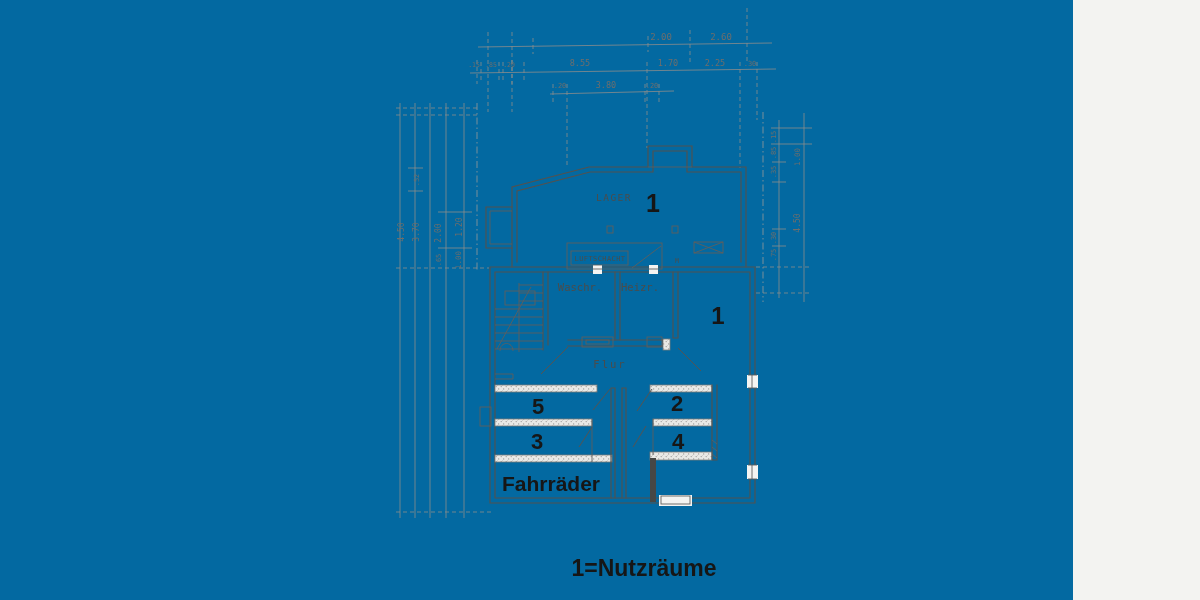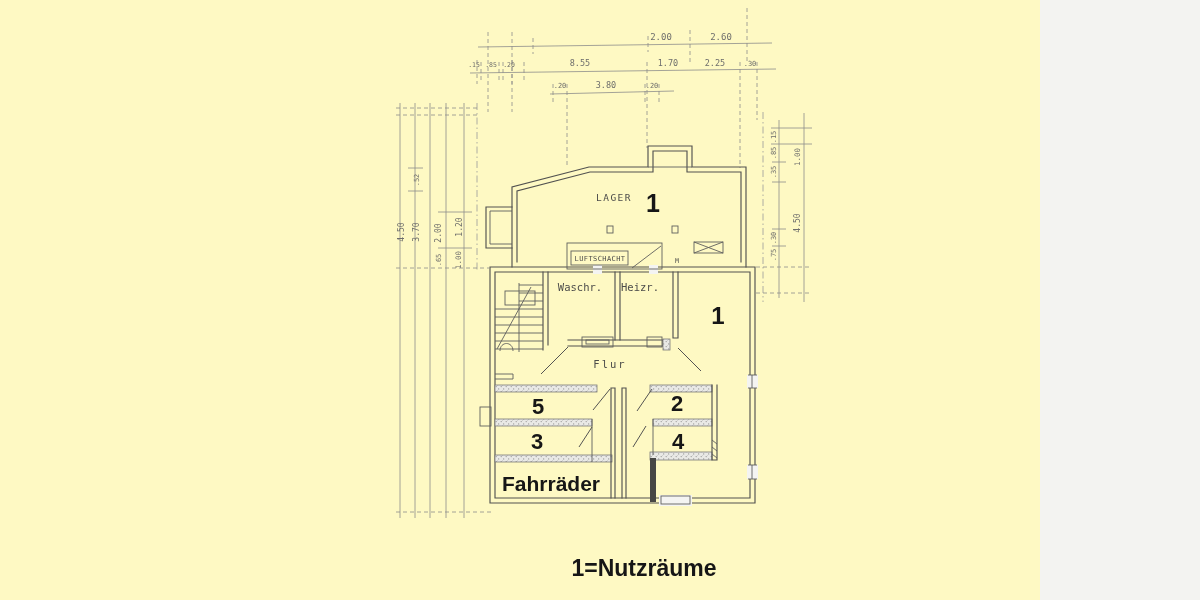--- a/index.html
+++ b/index.html
@@ -1,17 +1,17 @@
 <!DOCTYPE html>
 <html><head>
 <meta charset="utf-8">
 <style>
   html,body{margin:0;padding:0;background:#f3f3f1;}
-  .stage{position:relative;width:1040px;height:600px;background:#fef9c3;overflow:hidden;
-         font-family:"DejaVu Sans Mono",monospace;}
+  .stage{position:relative;width:1040px;height:600px;background:#0369a1;overflow:hidden;
+         font-family:"DejaVu Sans Mono",monospace;padding-left:33px;}
   svg{position:absolute;left:0;top:0;}
   text{user-select:none;}
   .dimtxt{font-family:"DejaVu Sans Mono",monospace;fill:#6e6e6c;}
   .roomtxt{font-family:"DejaVu Sans Mono",monospace;fill:#4c4c4a;}
   .boldtxt{font-family:"Liberation Sans","DejaVu Sans",sans-serif;font-weight:bold;fill:#161616;}
   .wall{stroke:#525250;stroke-width:1.15;fill:none;stroke-linecap:square;}
   .wallthin{stroke:#5f5f5d;stroke-width:0.9;fill:none;}
   .dim{stroke:#8d8d8b;stroke-width:0.8;fill:none;}
   .dimdash{stroke:#8d8d8b;stroke-width:0.8;fill:none;stroke-dasharray:4 3;}
   .dimdot{stroke:#9b9b99;stroke-width:0.8;fill:none;stroke-dasharray:7 3 1.5 3;}

